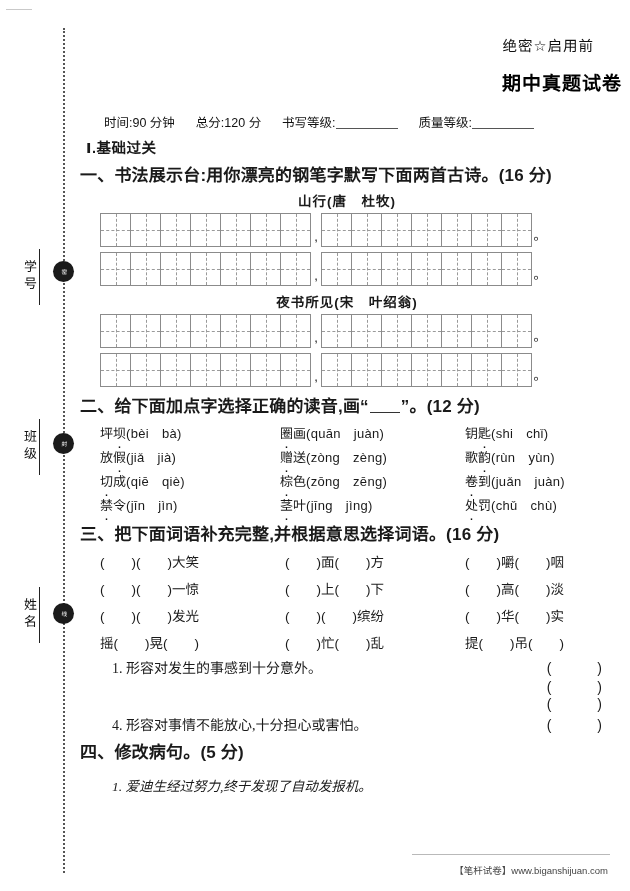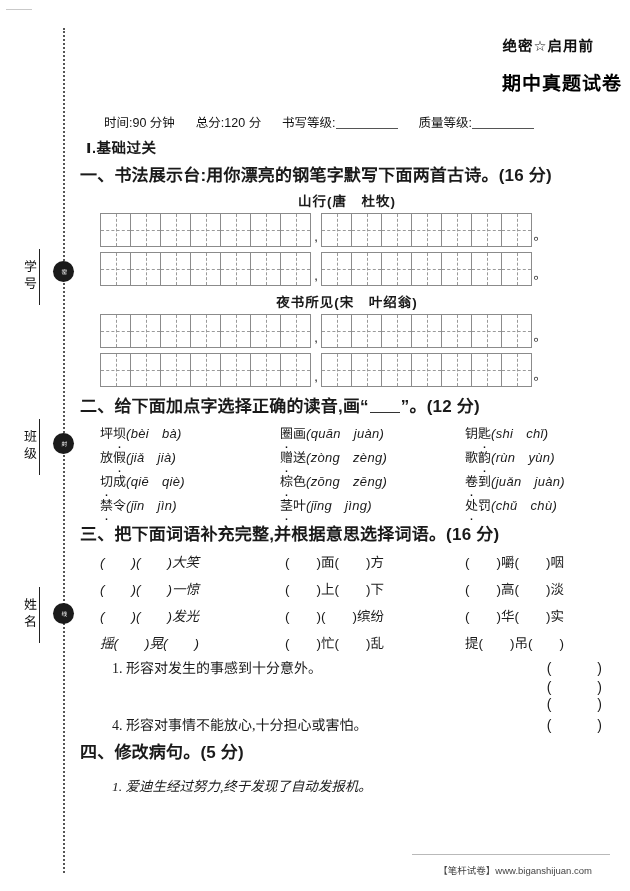--- a/index.html
+++ b/index.html
@@ -53,21 +53,21 @@
   .stamp span{transform:scale(.8);display:block;text-align:center;}
 
   
   .content{
     position:absolute;left:72px;top:0;width:558px;height:891px;
     box-sizing:border-box;padding:0 8px 0 0;
   }
   .secret{
     text-align:right;
     font-family:"Liberation Sans","DejaVu Sans",sans-serif;
-    font-size:14.5px;font-weight:700;
+    font-size:14.5px;font-weight:400;
     letter-spacing:1px;
     margin:34px 28px 0 0;
     color:#111;
   }
   .title-main{
     text-align:center;
     font-family:"Liberation Serif","DejaVu Serif",serif;
     font-size:25px;
     font-weight:700;
     letter-spacing:1.5px;
@@ -170,33 +170,33 @@
     vertical-align:top;
   }
   .pinyin-table td.c1{width:180px;}
   .pinyin-table td.c2{width:185px;}
   .pinyin-table td.c3{width:145px;}
   .dot{position:relative;display:inline-block;}
   .dot:after{
     content:"·";position:absolute;left:50%;transform:translateX(-50%);
     bottom:-11px;font-size:15px;line-height:1;color:#111;
   }
-  .py{letter-spacing:0.3px;font-style:italic;}
+  .py{letter-spacing:0.3px;}
   .pysp{display:inline-block;width:13px;}
 
   
   .idiom-table{
     margin:2px 0 0 28px;
     font-family:"Liberation Sans","DejaVu Sans",sans-serif;
     font-size:13.5px;
     border-collapse:collapse;
     width:520px;
   }
   .idiom-table td{padding:3.5px 0;white-space:nowrap;}
-  .idiom-table td.i1{width:185px;font-style:italic;}
+  .idiom-table td.i1{width:185px;}
   .idiom-table td.i2{width:180px;}
   .idiom-table td.i3{width:155px;}
 
   .desc-list{
     margin:2px 0 0 40px;
     font-family:"Liberation Serif","DejaVu Serif",serif;
     font-size:14px;
   }
   .desc-row{
     display:flex;align-items:baseline;
@@ -213,21 +213,21 @@
   .sent-list{
     margin:3px 0 0 40px;
     font-family:"Liberation Serif","DejaVu Serif",serif;
     font-size:13.5px;
   }
   .sent-row{margin:12px 0;white-space:nowrap;font-style:italic;}
 
   
   .footer{
     position:absolute;left:0;bottom:14px;width:630px;
-    text-align:right;padding-right:38px;box-sizing:border-box;
+    text-align:right;padding-right:22px;box-sizing:border-box;
     font-family:"Liberation Sans","DejaVu Sans",sans-serif;
     font-size:9.5px;color:#444;
   }
   .footer-rule{
     position:absolute;left:412px;bottom:36px;width:198px;
     border-top:1px solid #b9b9b9;
   }
   .corner-tick{
     position:absolute;left:6px;top:9px;width:26px;border-top:1px solid #c9c9c9;
   }

